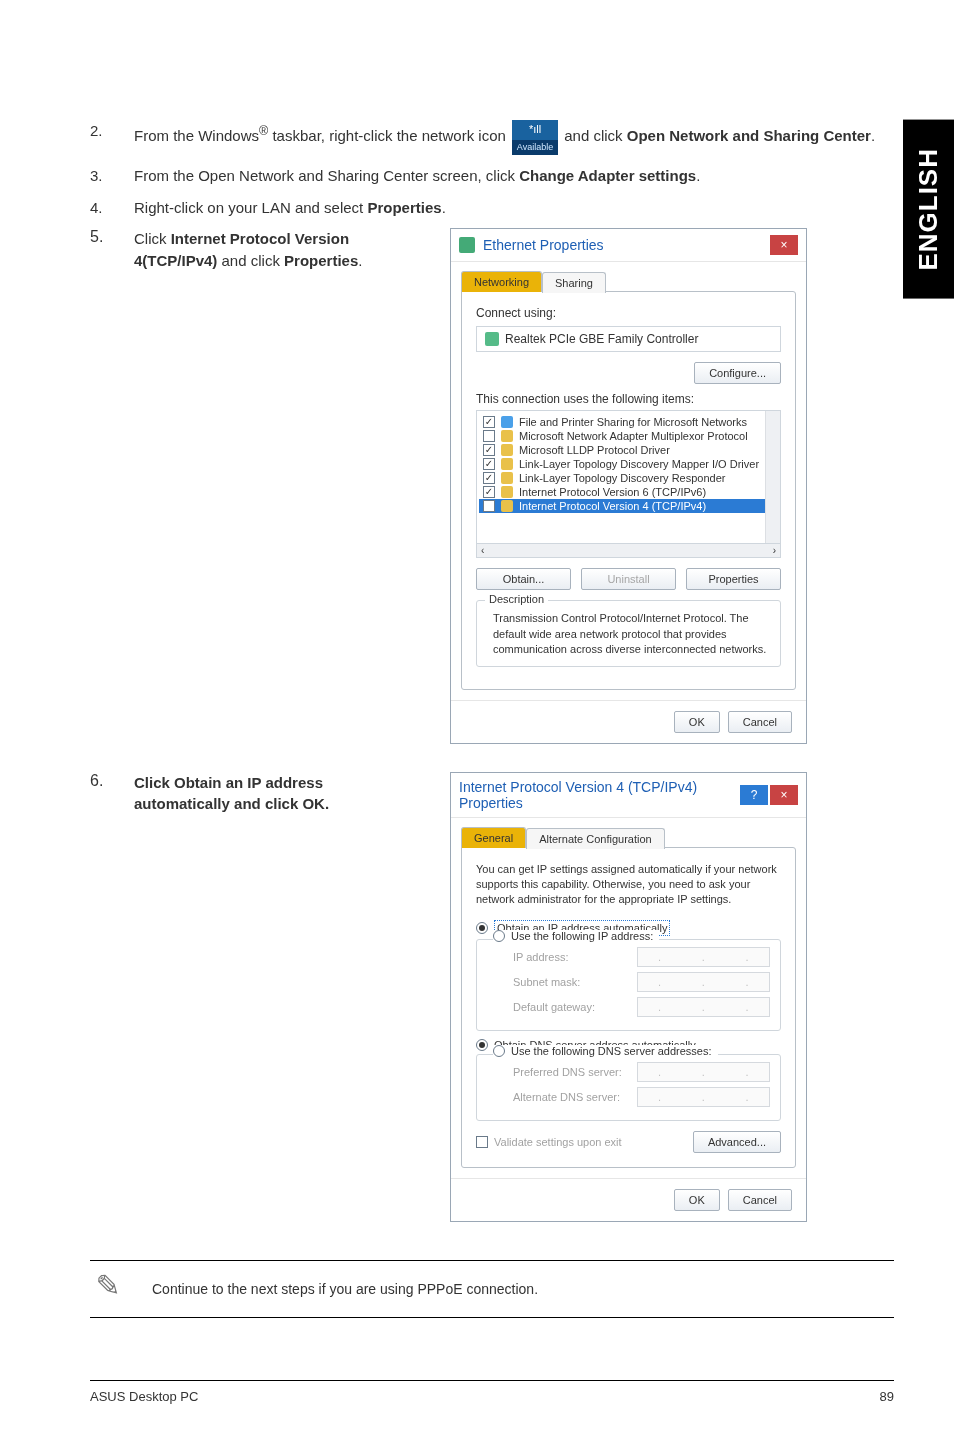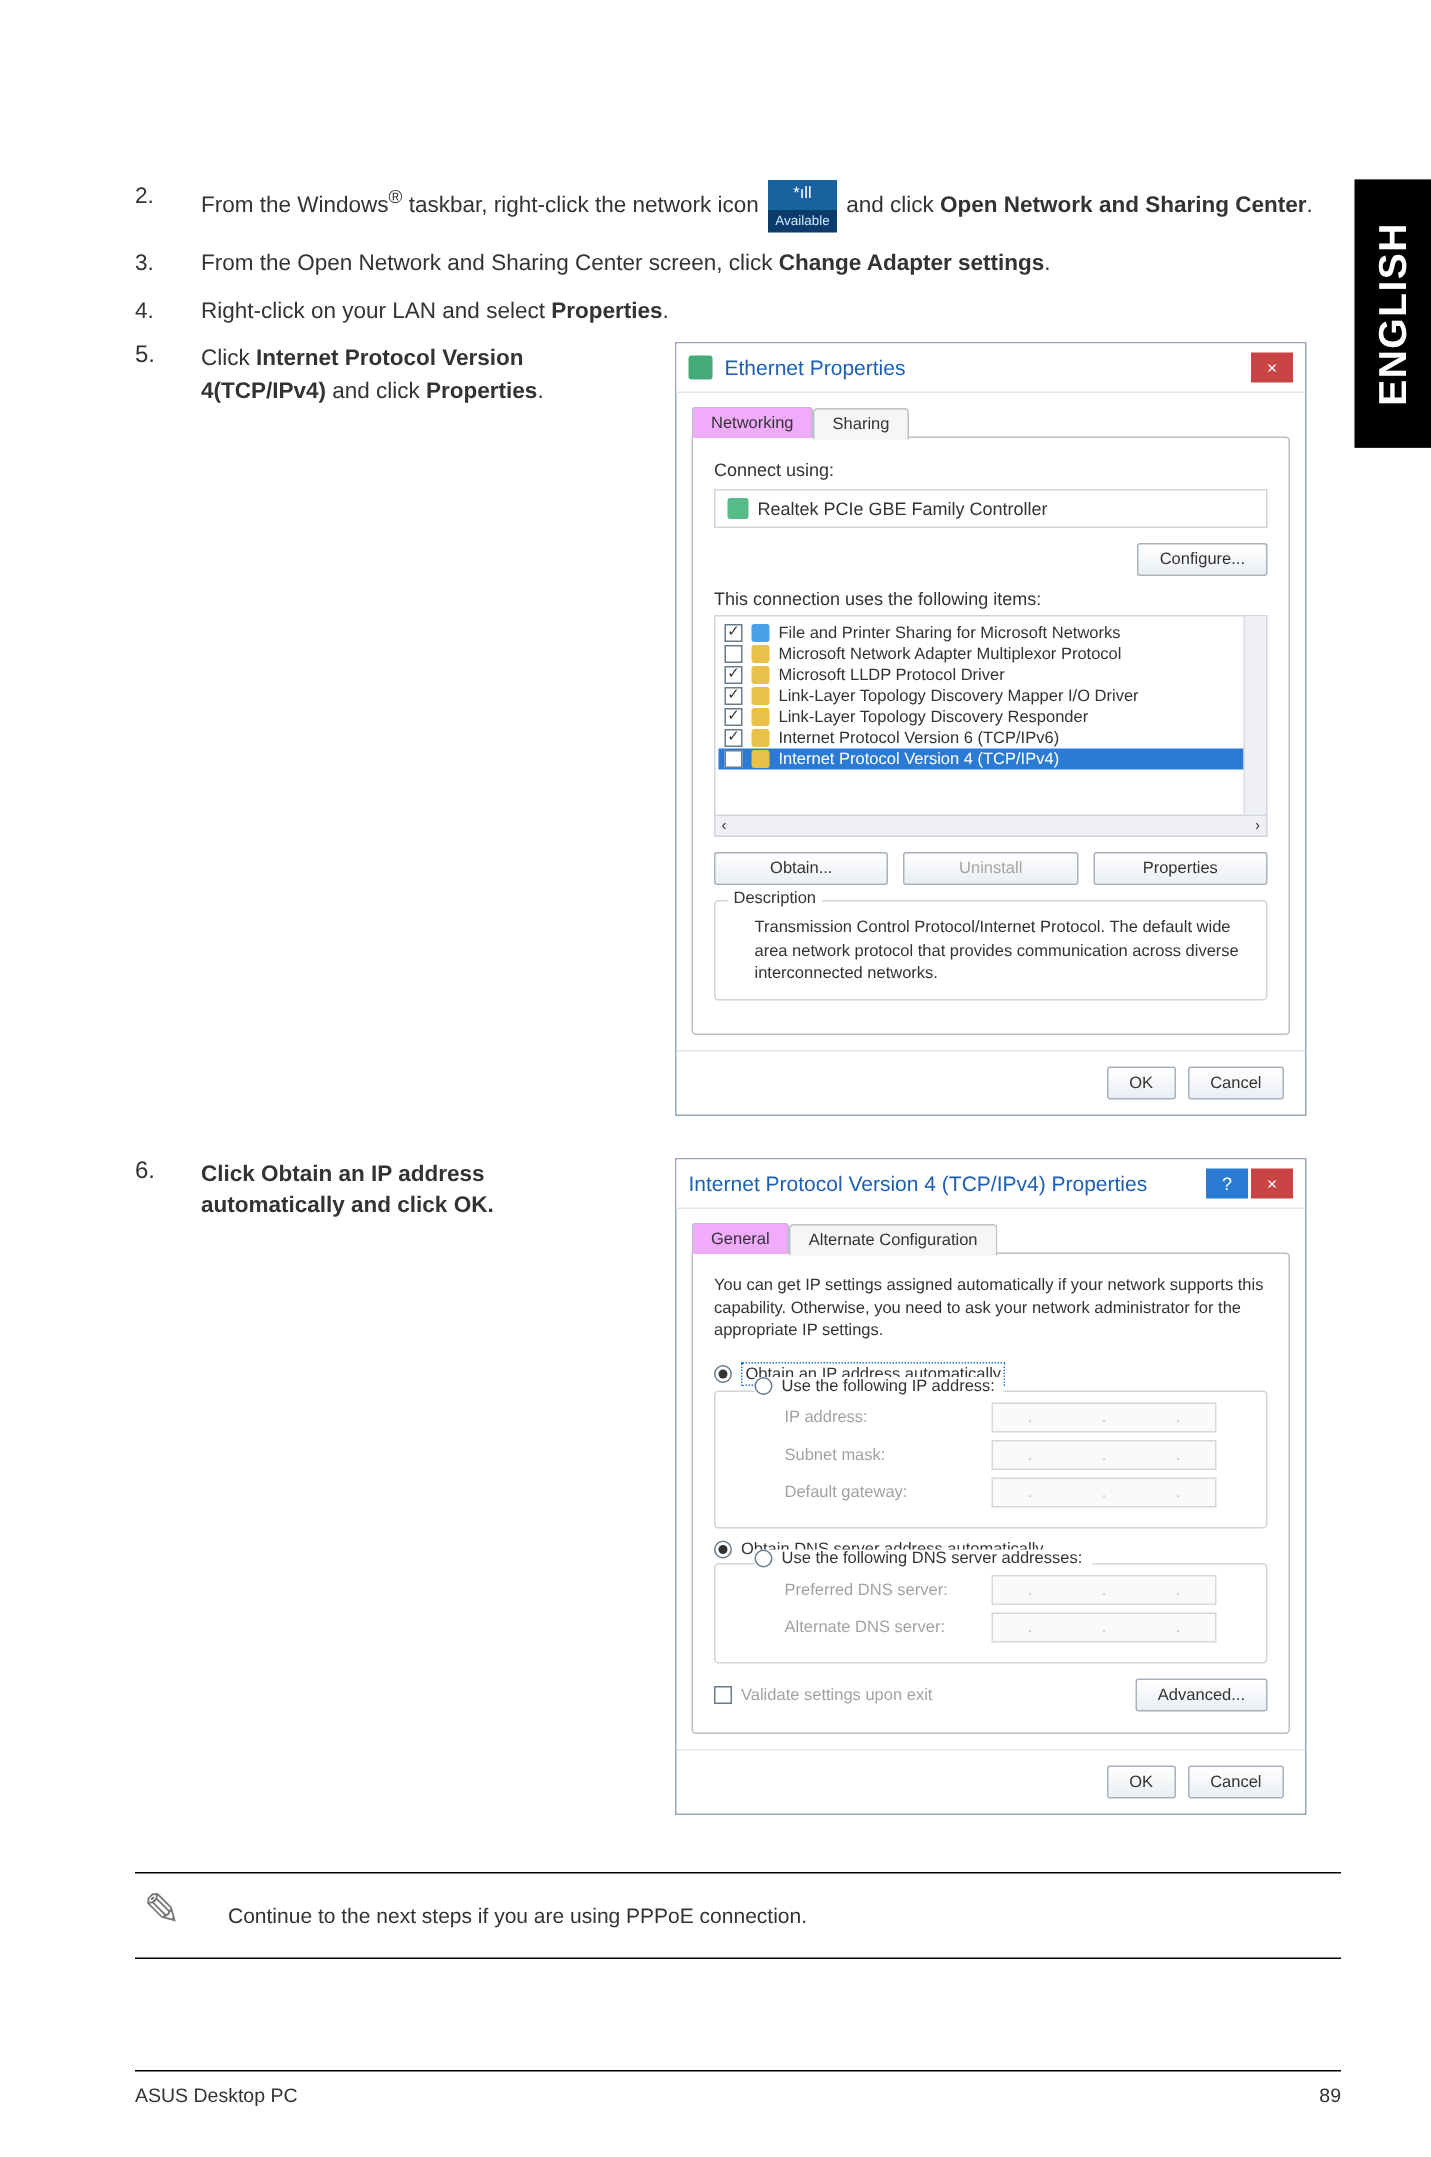--- a/index.html
+++ b/index.html
@@ -66,21 +66,21 @@
   .tray-bot {
     background: #0a3b6b;
     color: #cfe7ff;
     font-size: 9px;
     padding: 1px 3px;
     text-align: center;
   }
 
   
   .dialog {
-    width: 421px;
+    width: 357px;
     border: 1px solid #9aa7b5;
     background: #fff;
     font-size: 12px;
   }
   .dlg-titlebar {
     display: flex;
     align-items: center;
     background: #fff;
     color: #1e5fb4;
     padding: 6px 8px;
@@ -104,21 +104,21 @@
   .dlg-tabs {
     display: flex;
     padding: 8px 10px 0 10px;
     gap: 0;
   }
   .dlg-tab {
     border: 1px solid #b8c0c8;
     border-bottom: none;
     padding: 4px 12px;
     font-size: 11px;
-    background: #f0abfc;
+    background: #eab308;
     border-radius: 3px 3px 0 0;
     position: relative;
     top: 1px;
   }
   .dlg-tab.inactive { background: #f6f6f6; position: relative; top: 2px; }
   .dlg-body {
     border: 1px solid #b8c0c8;
     margin: 0 10px 10px 10px;
     padding: 14px;
     border-radius: 0 3px 3px 3px;
@@ -194,21 +194,21 @@
     display: flex;
     gap: 10px;
     justify-content: space-between;
     margin-bottom: 10px;
   }
   .btn-row .btn { flex: 1; text-align: center; }
   .btn.disabled { color: #a6a6a6; }
   .group {
     border: 1px solid #d0d6dc;
     border-radius: 3px;
-    padding: 10px 10px 8px 26px;
+    padding: 10px 10px 8px 16px;
     margin-bottom: 8px;
     position: relative;
   }
   .group-title {
     position: absolute;
     top: -8px; left: 8px;
     background: #fff;
     padding: 0 4px;
     font-size: 11px;
   }

